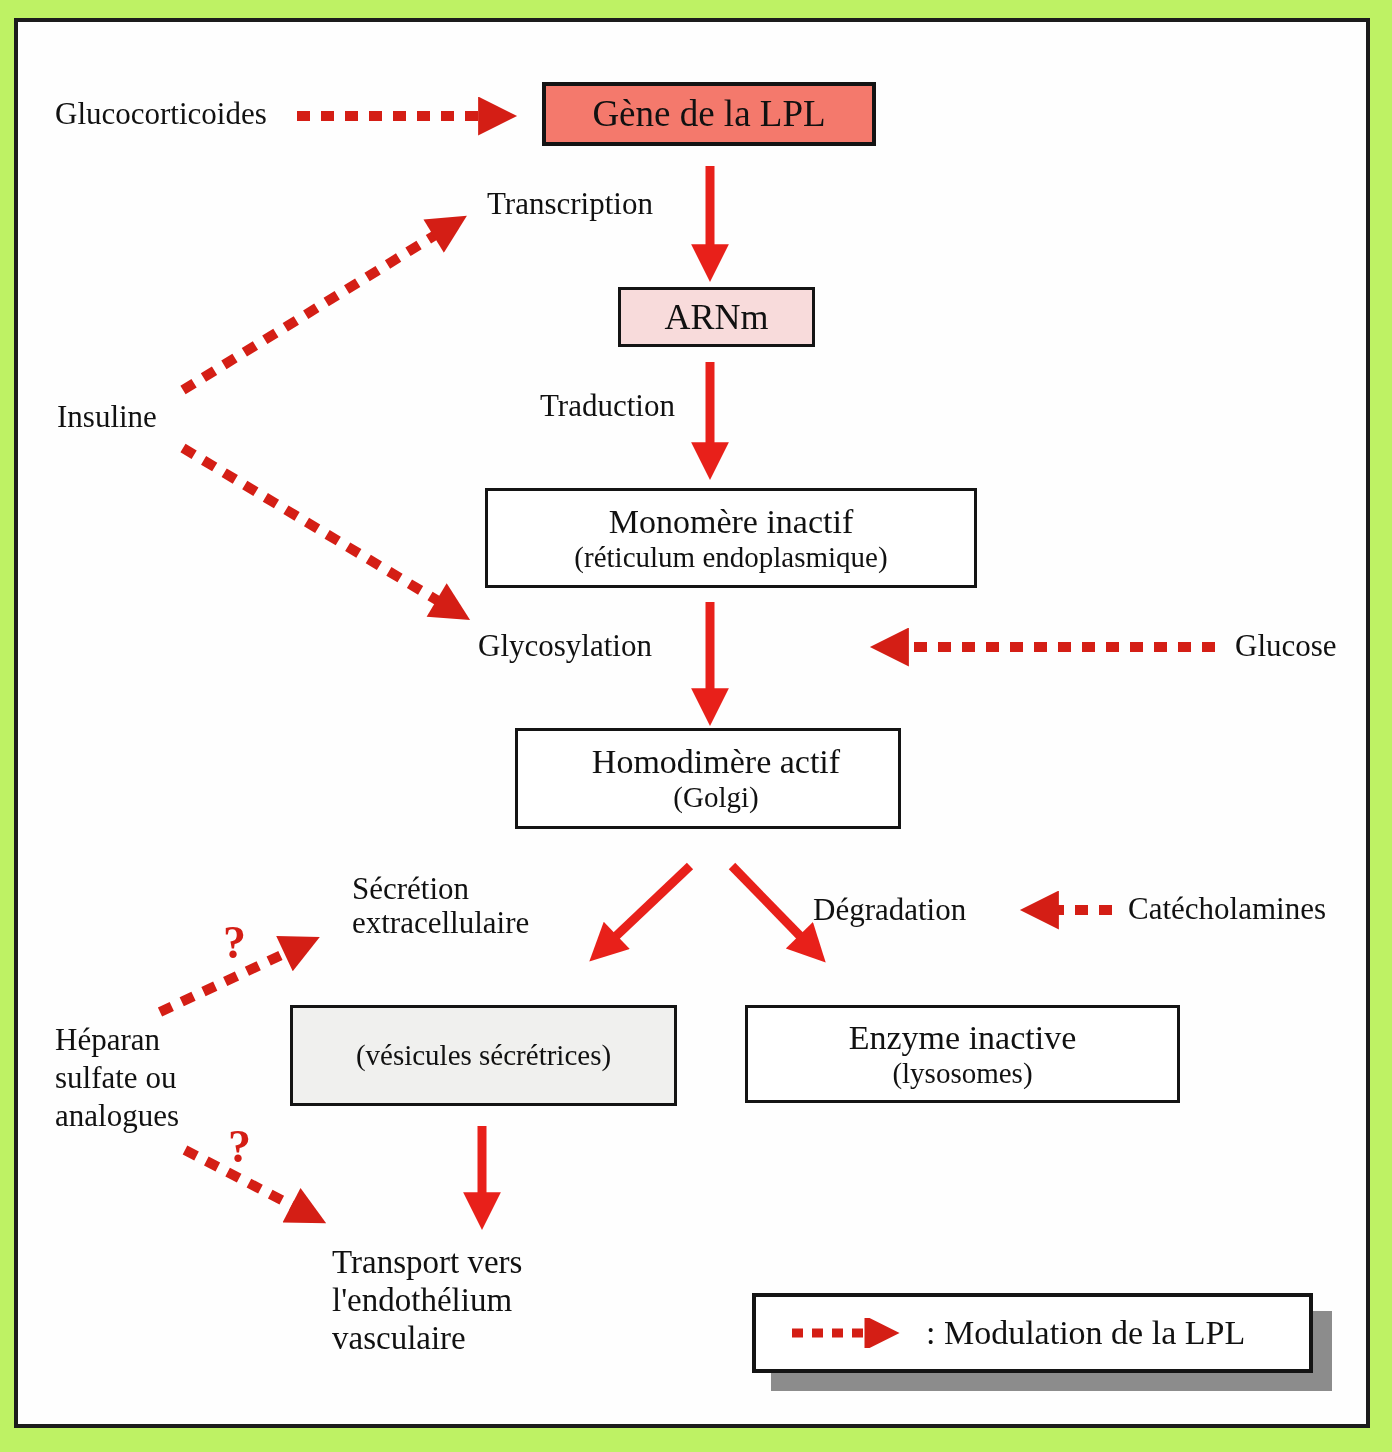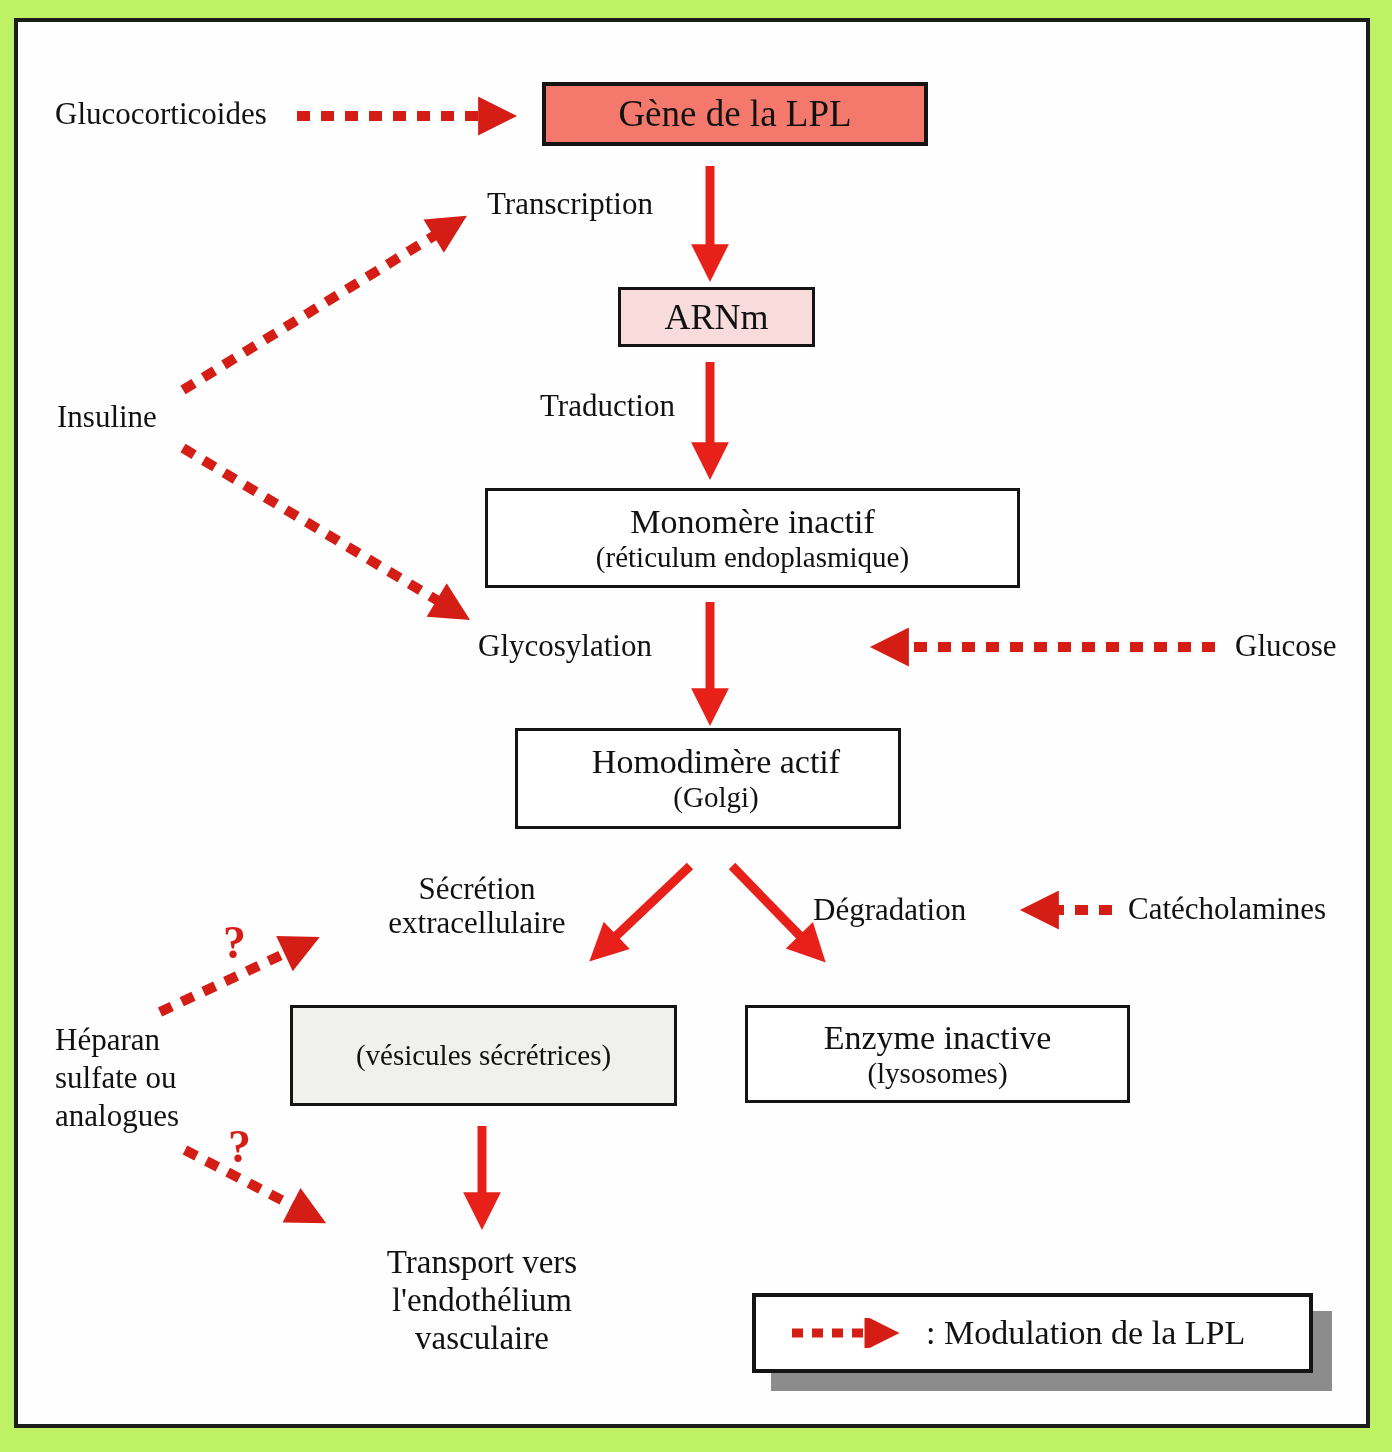--- a/index.html
+++ b/index.html
@@ -7,35 +7,35 @@
     position:relative;width:1392px;height:1452px;background:#bef264;
     font-family:Liberation Serif, serif;color:#111;overflow:hidden;
   }
   #frame{
     position:absolute;left:14px;top:18px;width:1356px;height:1410px;
     border:4px solid #1c1c1c;background:#fefefe;box-sizing:border-box;
   }
   #arrows{position:absolute;left:0;top:0;width:1392px;height:1452px;pointer-events:none;}
   .lbl{position:absolute;font-size:31px;line-height:34px;white-space:nowrap;}
   .preline{white-space:pre-line;}
-  .center{text-align:center;}
+  .center{}
   .node{
     position:absolute;box-sizing:border-box;border:3px solid #141414;background:#ffffff;
     display:flex;flex-direction:column;align-items:center;justify-content:center;
   }
   .node .t1{font-size:34px;line-height:38px;}
   .node .t2{font-size:29px;line-height:33px;}
-  #gene-box{left:542px;top:82px;width:386px;height:64px;background:#f4796c;border-width:4px;}
+  #gene-box{left:542px;top:82px;width:334px;height:64px;background:#f4796c;border-width:4px;}
   #gene-box .t1{font-size:37px;}
   #arnm-box{left:618px;top:287px;width:197px;height:60px;background:#f8dbdb;}
   #arnm-box .t1{font-size:36px;}
-  #monomere-box{left:485px;top:488px;width:535px;height:100px;}
+  #monomere-box{left:485px;top:488px;width:492px;height:100px;}
   #homodimere-box{left:515px;top:728px;width:386px;height:101px;padding-left:16px;}
   #enzyme-active-box{left:290px;top:1005px;width:387px;height:101px;background:#f0f0ee;}
-  #enzyme-inactive-box{left:745px;top:1005px;width:385px;height:98px;}
+  #enzyme-inactive-box{left:745px;top:1005px;width:435px;height:98px;}
   .qmark{position:absolute;color:#d41e15;font-size:46px;font-weight:bold;}
   #legend-box{
     position:absolute;left:752px;top:1293px;width:561px;height:80px;background:#ffffff;
     border:4px solid #141414;box-sizing:border-box;box-shadow:19px 18px 0 #8c8c8c;
     display:flex;align-items:center;
   }
   #legend-box svg{margin-left:34px;}
   #legend-label{font-size:34px;margin-left:26px;white-space:nowrap;}
 </style>
 </head>

